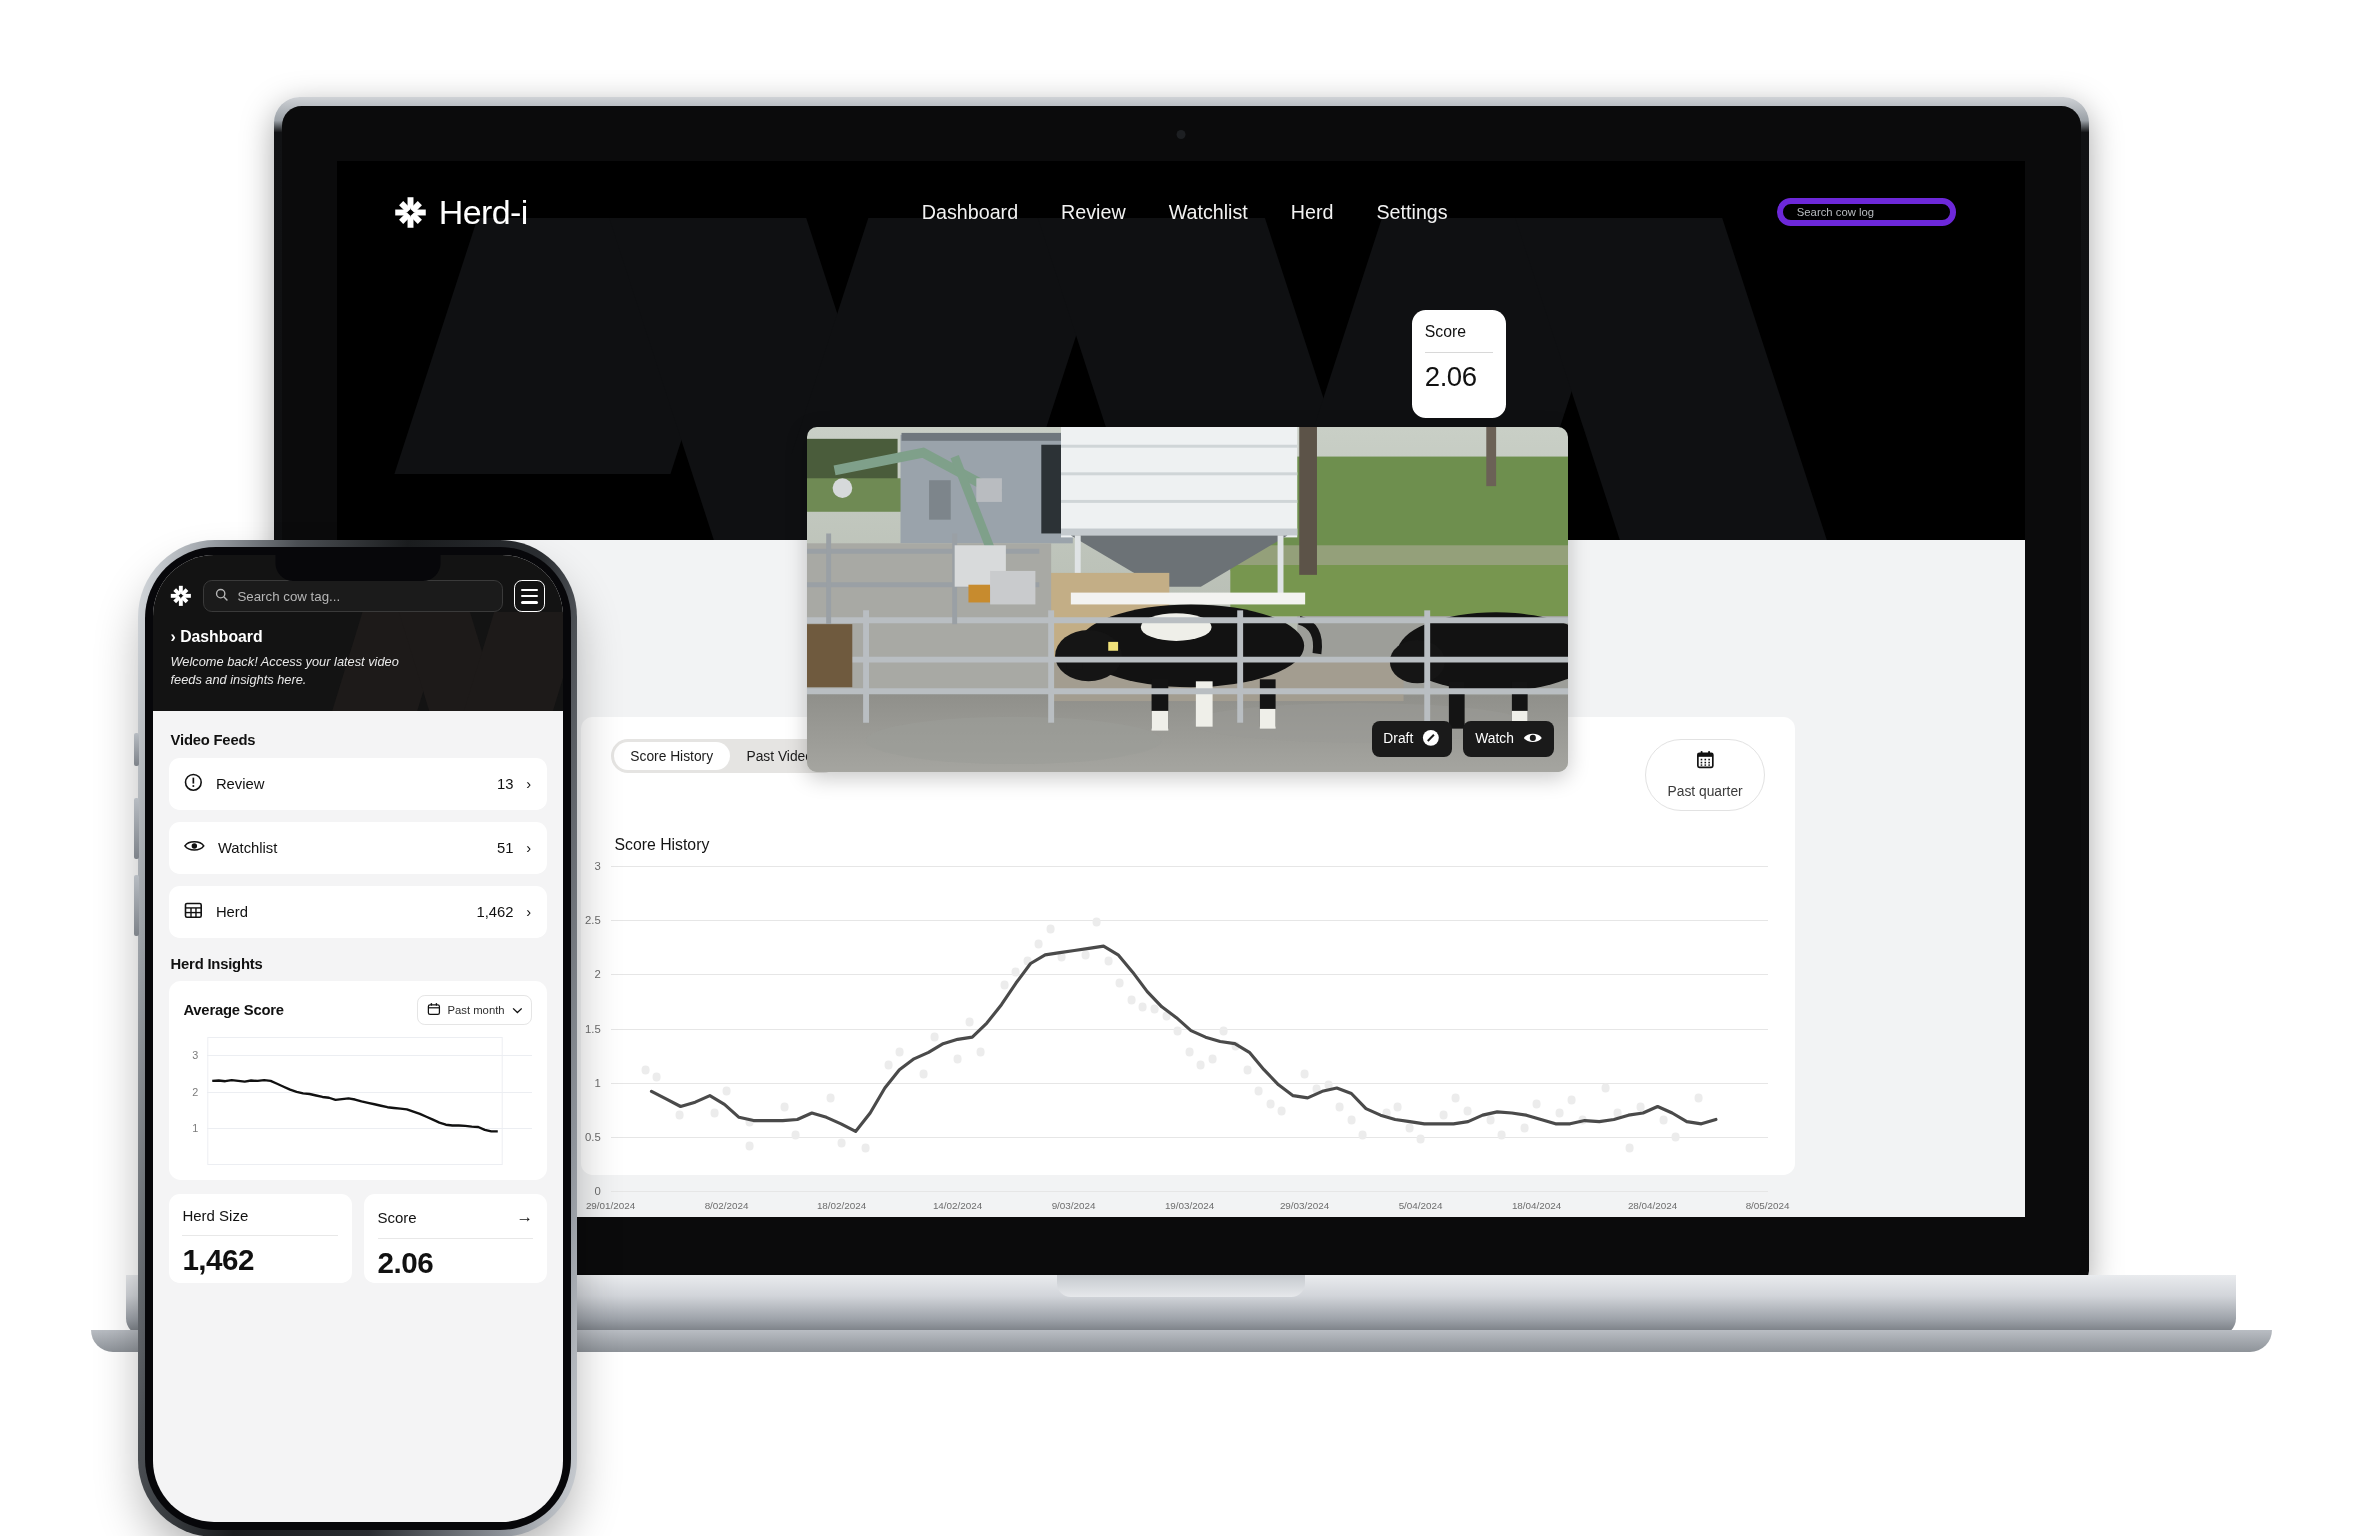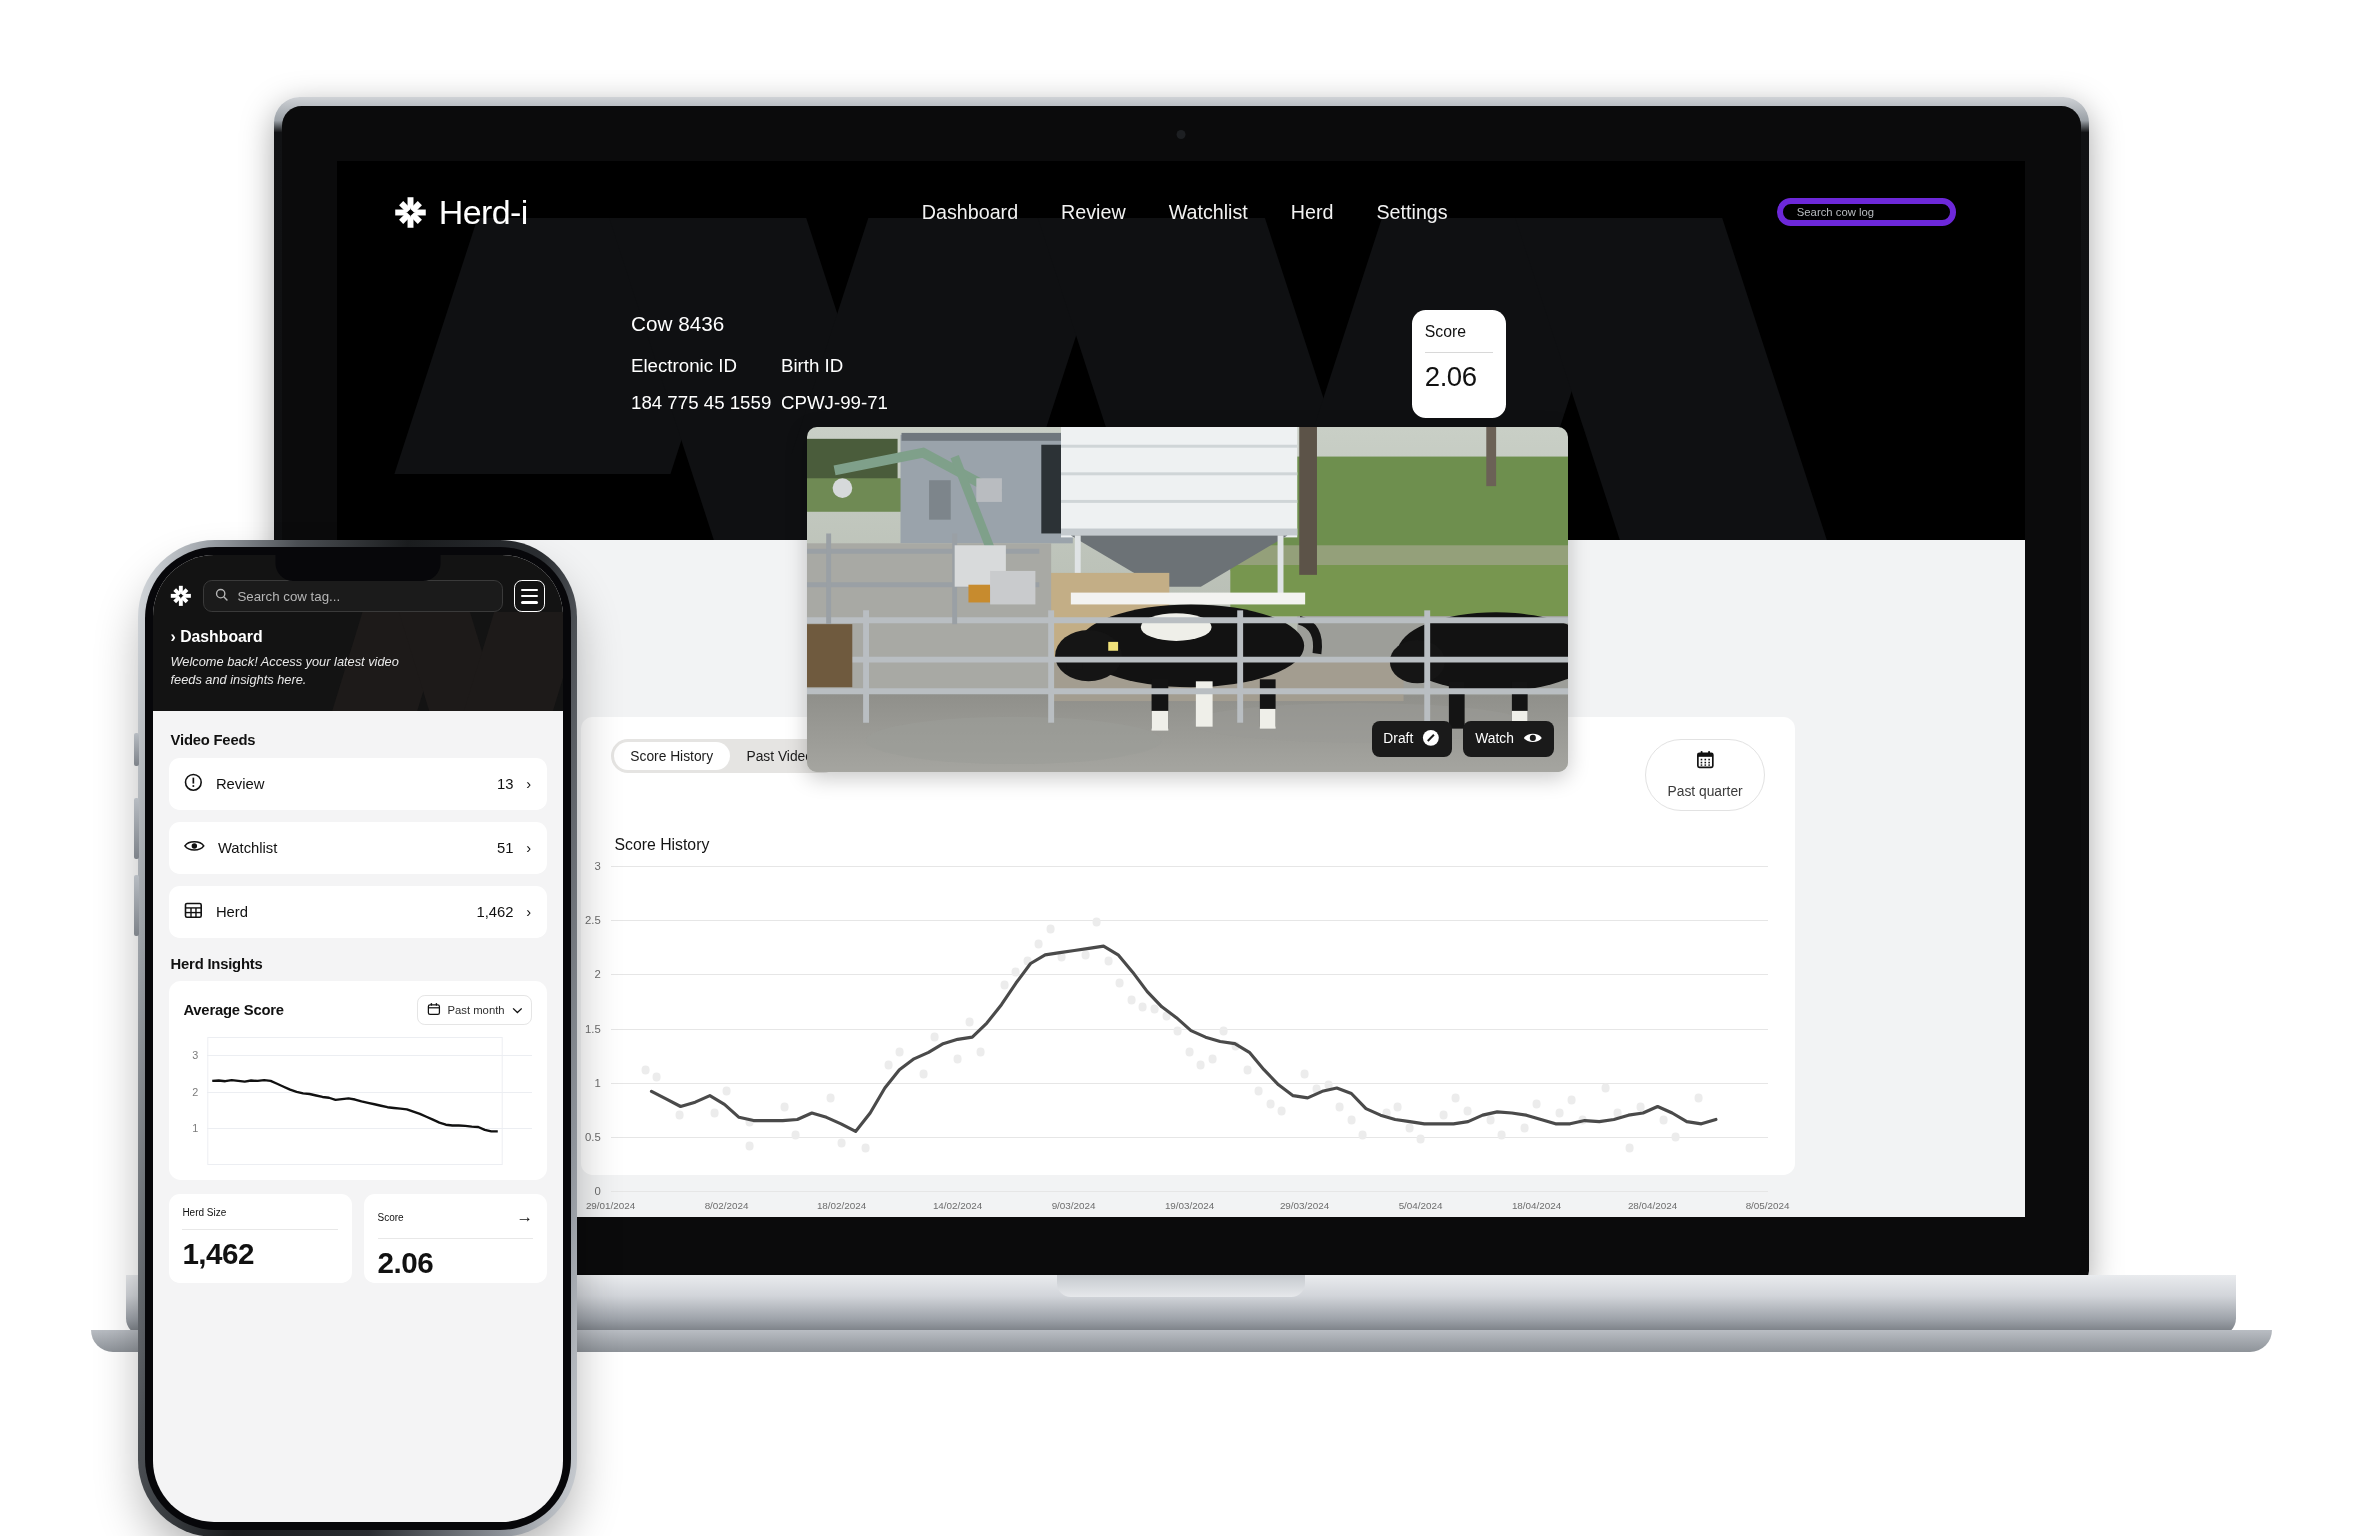--- a/index.html
+++ b/index.html
@@ -145,21 +145,21 @@
   .ic-head { display:flex; align-items:center; }
   .ic-title { font-size:14.8px; color:#111; font-weight:700; letter-spacing:-0.2px;}
   .monthbtn { margin-left:auto; display:flex; align-items:center; gap:6.9px; border:1px solid #e5e5e5; border-radius:7.9px; padding: 5.9px 8.9px; font-size:11.3px; color:#2e2e2e;}
   .mini-chart { position:relative; margin: 11.8px 0 0 0; height: 128px; }
   .mini-y { position:absolute; right:100%; margin-right:6.9px; transform:translateY(-50%); font-size:10.8px; color:#7b7b7b;}
   .mini-grid { position:absolute; left:0; right:0; height:1px; background:#eceef2;}
 
   .stat-row { display:flex; gap: 11.8px; margin-top: 13.8px; }
   .stat-card { flex:1; background:#fff; border-radius: 10.8px; padding: 12.8px 13.8px 0; height: 89px;}
   .stat-head { display:flex; align-items:center; }
-  .stat-lbl { font-size:10px; color:#111;}
+  .stat-lbl { font-size:15px; color:#111;}
   .stat-arrow { margin-left:auto; font-size:16.7px; color:#111; font-weight:700;}
   .stat-hr { height:1px; background:#e8e8e8; margin: 10.8px 0 6.9px; }
   .stat-val { font-size:29.6px; color:#111; font-weight:700; letter-spacing:-0.5px;}
 </style>
 </head>
 <body>
 
 <div id="stage">
 
   <div id="laptop">
@@ -207,31 +207,20 @@
             <a href="#">Watchlist</a>
             <a href="#">Herd</a>
             <a href="#">Settings</a>
           </nav>
 
           <div class="searchbox">
             <span>Search cow log</span>
           </div>
         </div>
 
-        <div class="cowinfo">
-          <div class="cow-title">Cow 8436</div>
-          <div class="idrow">
-            <span class="c1">Electronic ID</span>
-            <span>Birth ID</span>
-          </div>
-          <div class="idrow vals">
-            <span class="c1">184 775 45 1559</span>
-            <span>CPWJ-99-71</span>
-          </div>
-        </div>
       </div>
 
       <div class="body-light">
 
         <div class="videocard">
           <svg viewBox="0 0 773 350" width="761" height="345" preserveAspectRatio="none">
             <defs>
               <linearGradient id="skyg" x1="0" y1="0" x2="0" y2="1">
                 <stop offset="0" stop-color="#c9cfc6"></stop>
                   <stop offset="1" stop-color="#aab0a6"></stop>

